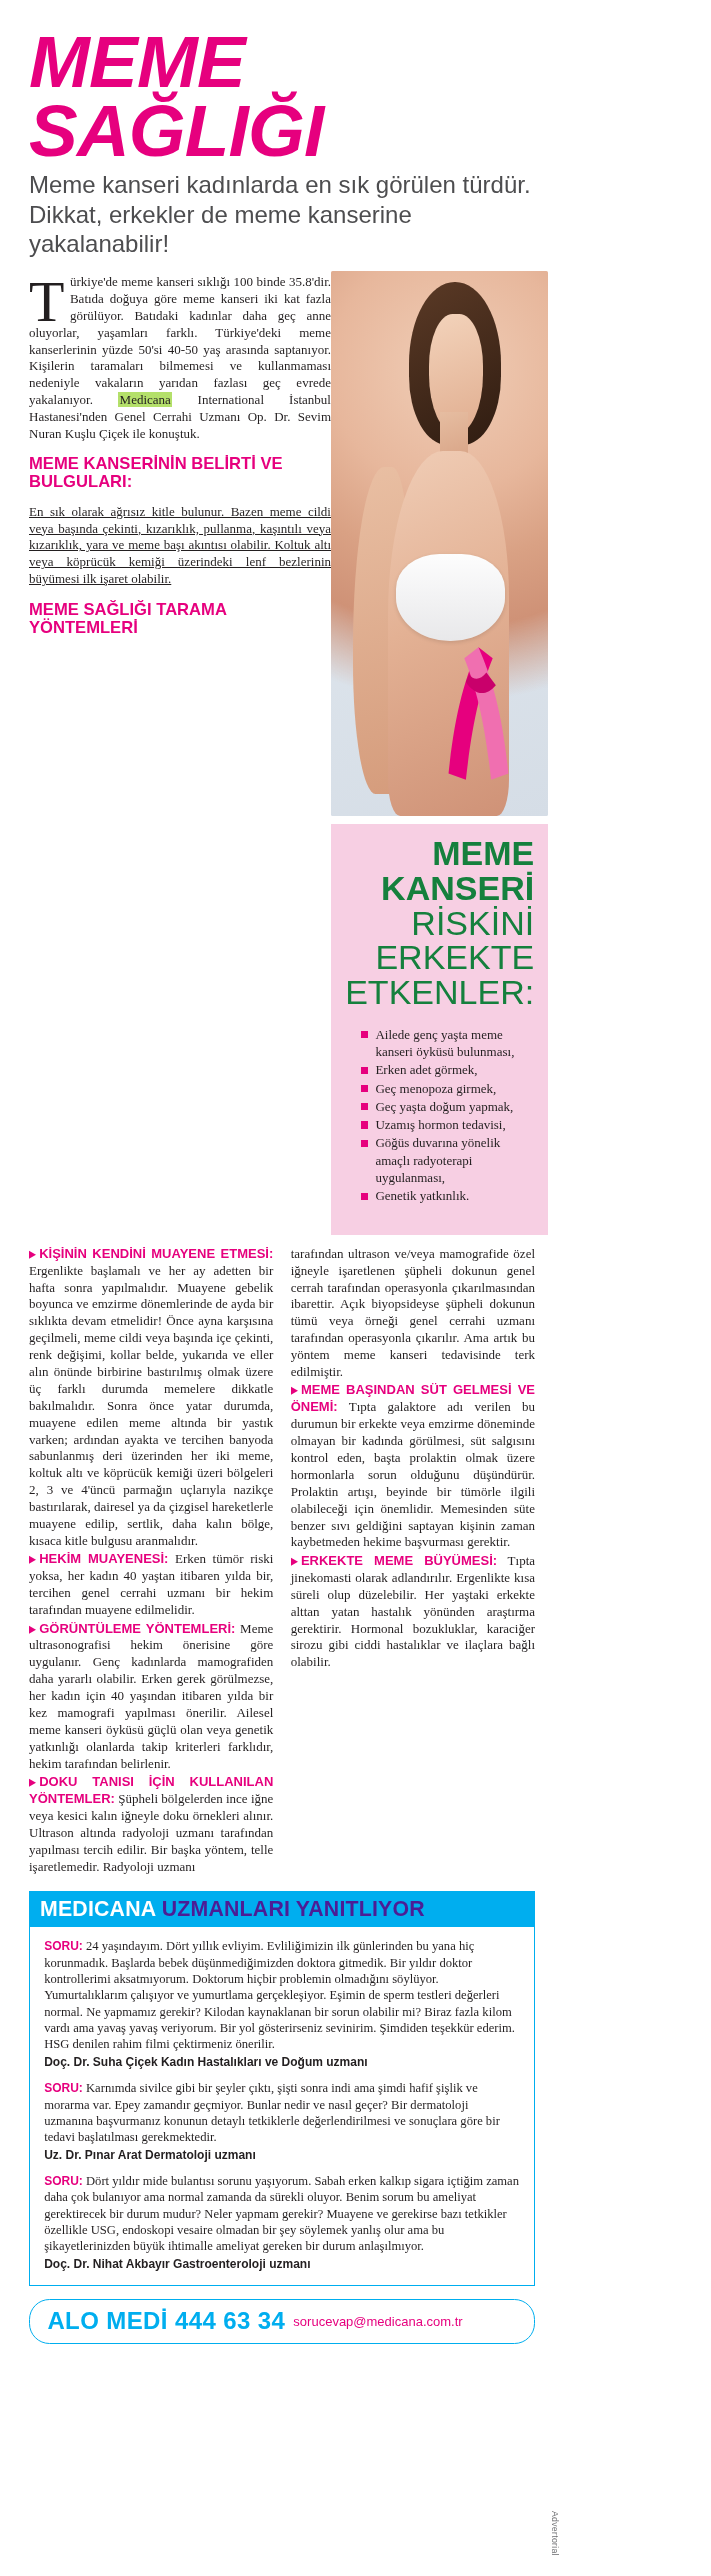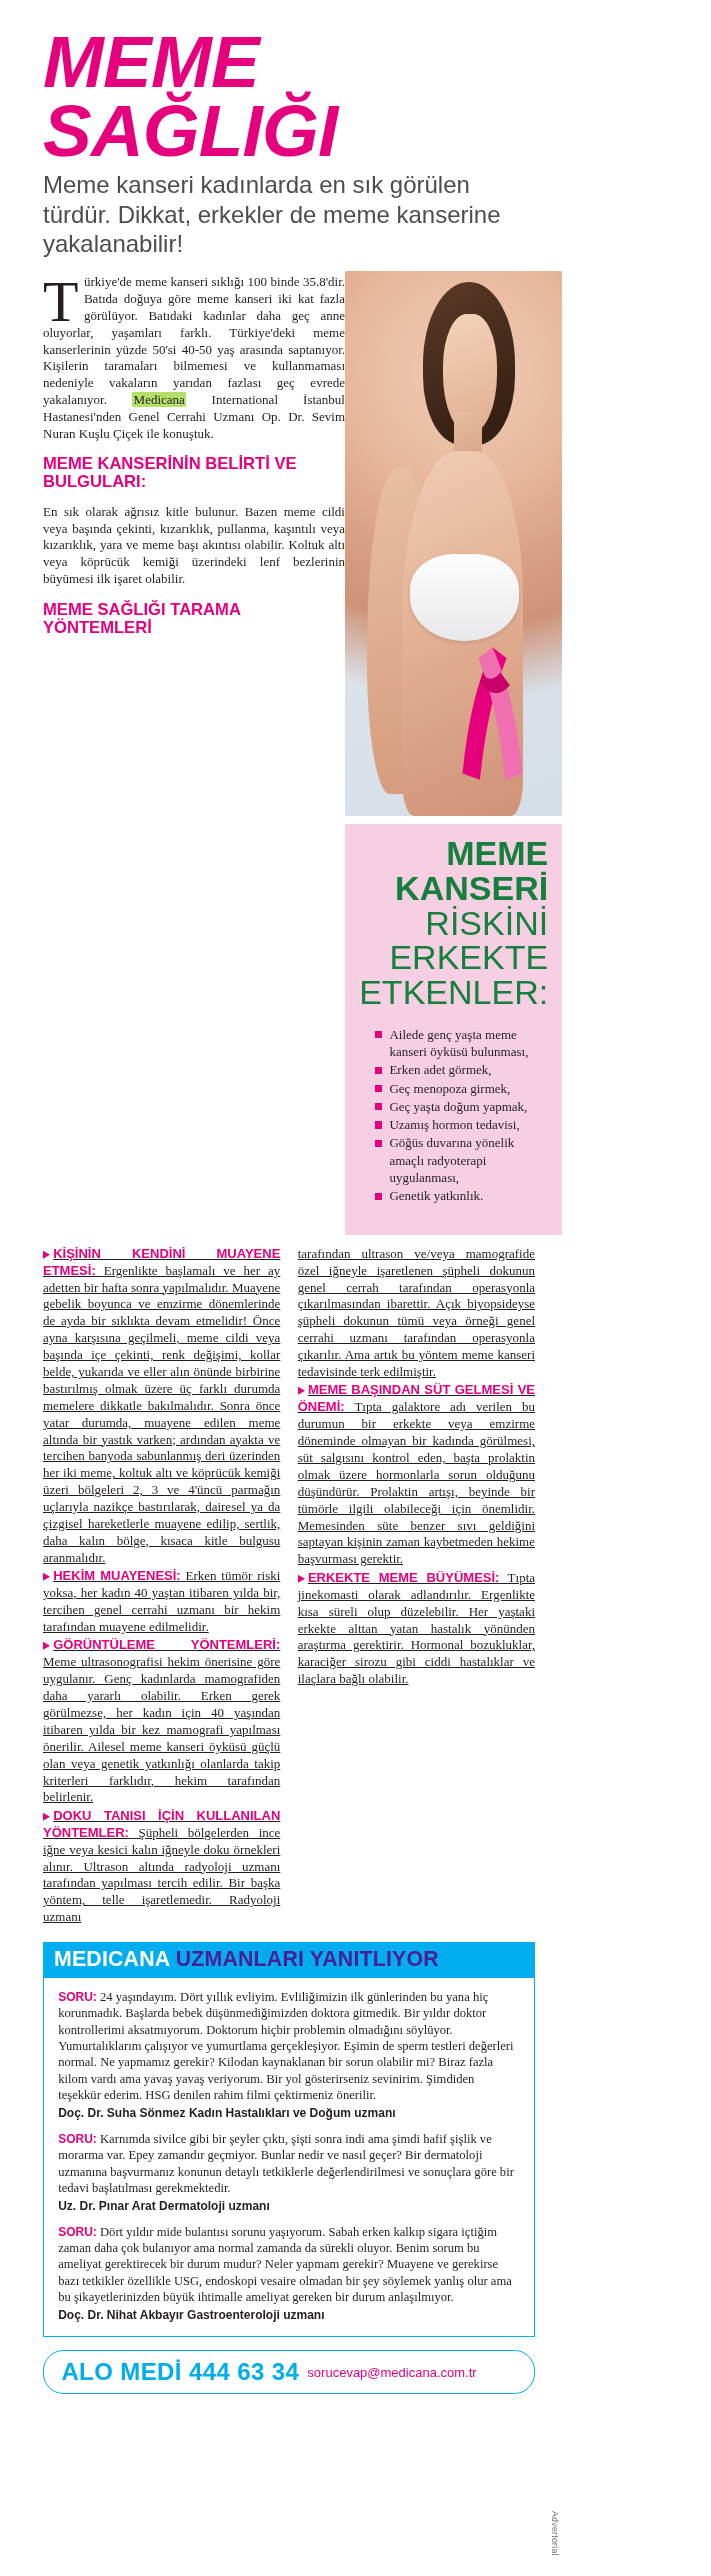--- a/index.html
+++ b/index.html
@@ -7,21 +7,21 @@
     width:711px;
     background:#ffffff;
     font-family:"Liberation Serif", serif;
     color:#231f20;
   }
   .page{
     position:relative;
     width:568px;
     min-height:2576px;
     box-sizing:border-box;
-    padding:27px 33px 8px 43px;
+    padding:27px 33px 8px 29px;
     background:#ffffff;
   }
 
   
   .masthead{
     font-family:"Liberation Sans", sans-serif;
     font-weight:bold;
     font-style:italic;
     color:#e6007e;
     font-size:73px;
@@ -82,20 +82,21 @@
     color:#e6007e;
     font-size:16.6px;
     line-height:1.06;
     margin:12.6px 0 4.7px 0;
     text-transform:uppercase;
   }
   .body-txt{
     font-size:13px;
     line-height:1.30;
     text-align:justify;
+    text-decoration:underline;
   }
 
   
   .photo{
     position:relative;
     width:100%;
     height:545px;
     border-radius:1.6px;
     overflow:hidden;
     background:
@@ -174,21 +175,21 @@
     width:7.1px; height:7.1px;
     background:#e6007e;
   }
 
   
   .two-col{
     display:flex;
     gap:17.4px;
     margin-top:11px;
   }
-  .two-col > div{flex:1 1 0;text-decoration:underline;}
+  .two-col > div{flex:1 1 0;}
 
   .arrow-head{
     font-family:"Liberation Sans", sans-serif;
     font-weight:bold;
     color:#e6007e;
     font-size:13px;
     text-transform:uppercase;
   }
   .arrow-head .tri{
     display:inline-block;
@@ -373,21 +374,21 @@
   <div class="qa-band">
     <span class="w">MEDICANA</span>
     <span class="d">UZMANLARI YANITLIYOR</span>
   </div>
 
   <div class="qa-box">
     <div class="qa-item">
       <span class="q-label">SORU:</span>
       <span class="qa-text">24 yaşındayım. Dört yıllık evliyim. Evliliğimizin ilk günlerinden bu yana hiç korunmadık. Başlarda bebek düşünmediğimizden doktora gitmedik. Bir yıldır doktor kontrollerimi aksatmıyorum. Doktorum hiçbir problemin olmadığını söylüyor. Yumurtalıklarım çalışıyor ve yumurtlama gerçekleşiyor. Eşimin de sperm testleri değerleri normal. Ne yapmamız gerekir? Kilodan kaynaklanan bir sorun olabilir mi? Biraz fazla kilom vardı ama yavaş yavaş veriyorum. Bir yol gösterirseniz sevinirim. Şimdiden teşekkür ederim.</span>
       <span class="qa-text">HSG denilen rahim filmi çektirmeniz önerilir.</span>
-      <span class="doc">Doç. Dr. Suha Sönmez Kadın Hastalıkları ve Doğum uzmanı</span>
+      <span class="doc">Doç. Dr. Suha Çiçek Kadın Hastalıkları ve Doğum uzmanı</span>
     </div>
     <div class="qa-item">
       <span class="q-label">SORU:</span>
       <span class="qa-text">Karnımda sivilce gibi bir şeyler çıktı, şişti sonra indi ama şimdi hafif şişlik ve morarma var. Epey zamandır geçmiyor. Bunlar nedir ve nasıl geçer?</span>
       <span class="qa-text">Bir dermatoloji uzmanına başvurmanız konunun detaylı tetkiklerle değerlendirilmesi ve sonuçlara göre bir tedavi başlatılması gerekmektedir.</span>
       <span class="doc">Uz. Dr. Pınar Arat Dermatoloji uzmanı</span>
     </div>
     <div class="qa-item">
       <span class="q-label">SORU:</span>
       <span class="qa-text">Dört yıldır mide bulantısı sorunu yaşıyorum. Sabah erken kalkıp sigara içtiğim zaman daha çok bulanıyor ama normal zamanda da sürekli oluyor. Benim sorum bu ameliyat gerektirecek bir durum mudur? Neler yapmam gerekir?</span>

